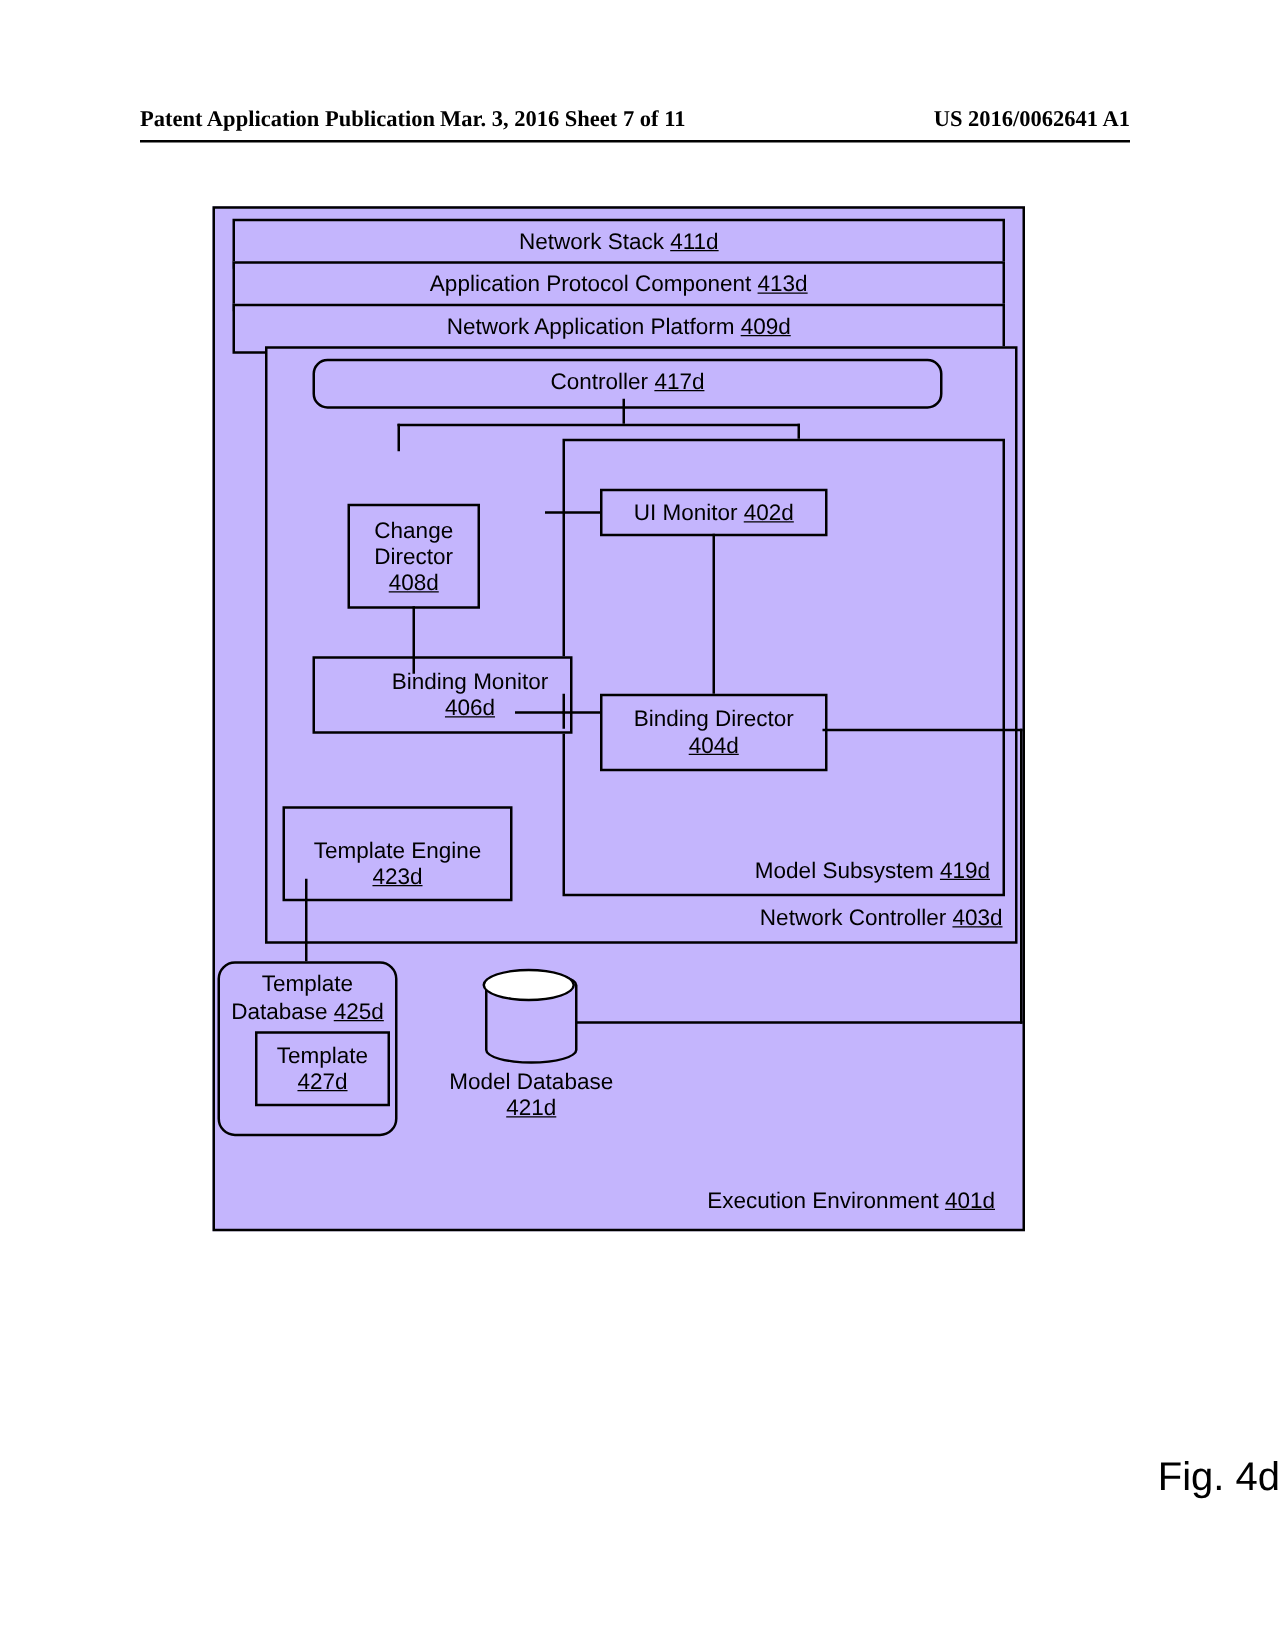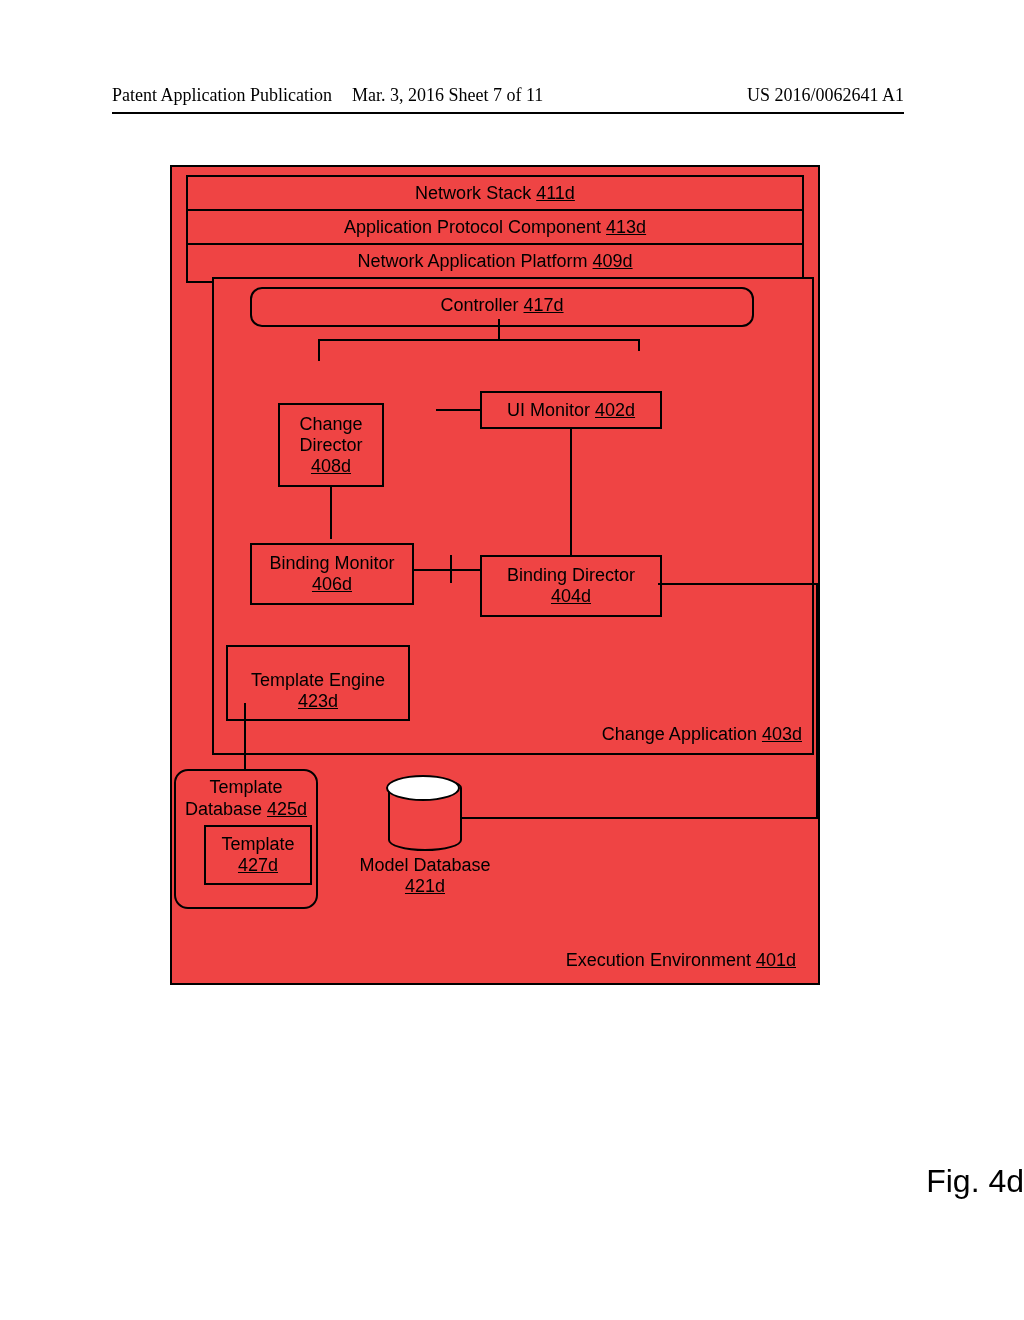--- a/index.html
+++ b/index.html
@@ -15,42 +15,42 @@
   background: #fff;
 }
 .header {
   position: absolute;
   top: 85px;
   left: 112px;
   right: 120px;
   display: flex;
   justify-content: space-between;
   font-size: 18px;
-  font-weight: normal;
+  font-weight: bold;
   font-family: "Times New Roman", serif;
 }
 .header-mid { position: absolute; left: 240px; }
 .hr {
   position: absolute;
   top: 112px;
   left: 112px;
   right: 120px;
   border-top: 2px solid #000;
 }
 .diagram {
   position: absolute;
   left: 170px;
   top: 165px;
   width: 650px;
   height: 820px;
 }
 .box {
   position: absolute;
   border: 2px solid #000;
-  background: #ef4444;
+  background: #c4b5fd;
   font-size: 18px;
   text-align: center;
   display: flex;
   flex-direction: column;
   justify-content: flex-start;
   align-items: center;
   padding-top: 6px;
 }
 .ref {
   text-decoration: underline;
@@ -141,45 +141,50 @@
     </div>
 
     <div class="box" style="left:16px;top:78px;width:614px;height:30px;">
       <div class="label-inline">
         <span>Network Application Platform</span> <span class="ref">409d</span>
       </div>
     </div>
 
     <div class="box" style="left:42px;top:112px;width:598px;height:474px; padding-top:0;">
       <div class="app-label">
-        <span>Change Application</span> <span class="ref">403d</span>
+        <span>Network Controller</span> <span class="ref">403d</span>
       </div>
     </div>
 
     <div class="box" style="left:80px;top:122px;width:500px;height:30px;border-radius:12px;">
       <div class="label-inline">
         <span>Controller</span> <span class="ref">417d</span>
       </div>
     </div>
 
+    <div class="box" style="left:280px;top:186px;width:350px;height:362px; padding-top:0;">
+      <div class="model-sub-label">
+        <span>Model Subsystem</span> <span class="ref">419d</span>
+      </div>
+    </div>
 
 
     <div class="box" style="left:310px;top:226px;width:178px;height:34px; justify-content:center; padding-top:0;">
       <div class="label-inline">
         <span>UI Monitor</span> <span class="ref">402d</span>
       </div>
     </div>
 
     <div class="box" style="left:108px;top:238px;width:102px;height:80px; justify-content:center; padding-top:0;align-items:flex-end;">
       <div>
         <span>Change Director</span><br><span class="ref">408d</span>
       </div>
     </div>
 
-    <div class="box" style="left:80px;top:378px;width:160px;height:58px; justify-content:center; padding-top:0;">
+    <div class="box" style="left:80px;top:360px;width:160px;height:58px; justify-content:center; padding-top:0;padding-left:44px;">
       <div>
         <span>Binding Monitor</span><br><span class="ref">406d</span>
       </div>
     </div>
 
     <div class="box" style="left:310px;top:390px;width:178px;height:58px; justify-content:center; padding-top:0;">
       <div>
         <span>Binding Director</span><br><span class="ref">404d</span>
       </div>
     </div>

